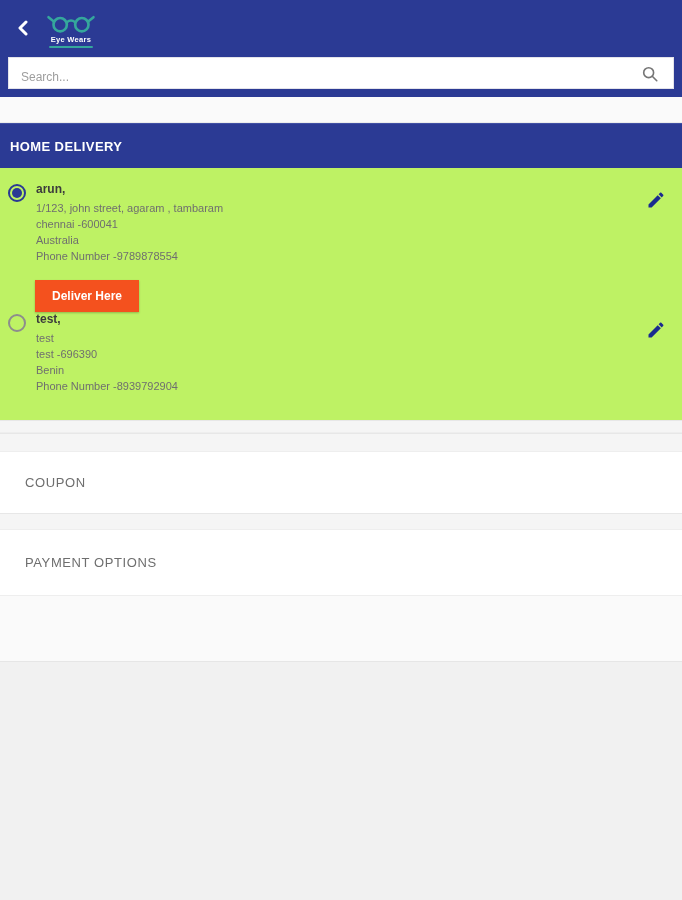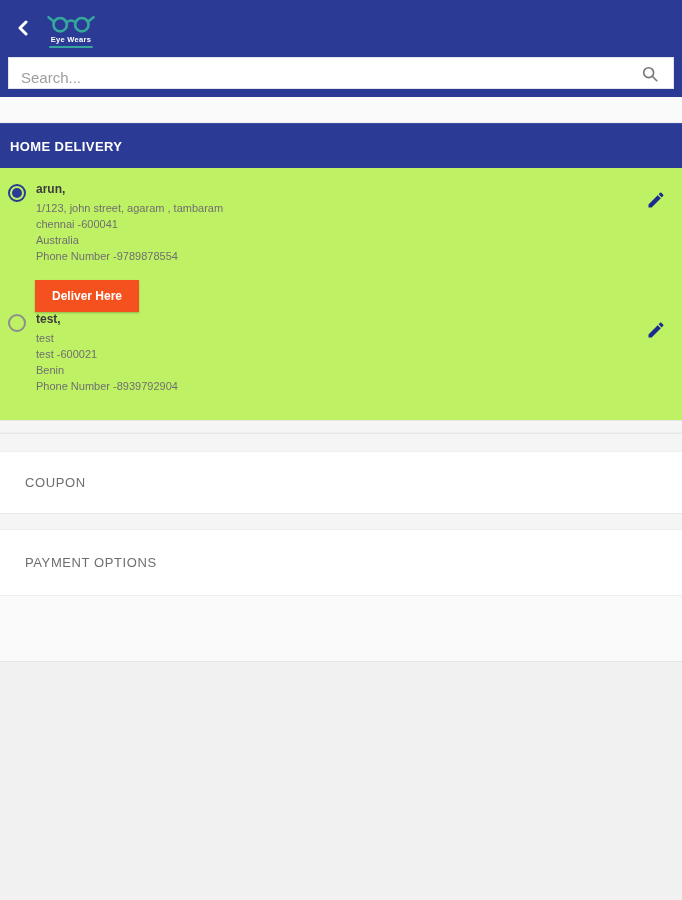--- a/index.html
+++ b/index.html
@@ -53,21 +53,21 @@
   .search-box {
     position:relative;
     background:#ffffff;
     height:32px;
     border:1px solid #e3e3ea;
   }
   .search-input {
     width:100%; height:100%;
     border:none; outline:none;
     font-family:"Liberation Sans", sans-serif;
-    font-size:15px;
+    font-size:12px;
     color:#444;
     padding:8px 40px 0 12px;
   }
   .search-input::placeholder { color:#9e9e9e; }
   .search-icon {
     position:absolute; right:14px; top:7px;
     width:18px; height:18px;
     cursor:pointer;
   }
 
@@ -210,21 +210,21 @@
       </svg>
     </div>
 
     <button class="deliver-btn">Deliver Here</button>
 
     
     <div class="addr">
       <span class="radio unsel"></span>
       <div class="addr-name">test,</div>
       <div class="addr-line">test</div>
-      <div class="addr-line">test -600021</div>
+      <div class="addr-line">test -696390</div>
       <div class="addr-line">Benin</div>
       <div class="addr-line">Phone Number -8939792904</div>
       <svg class="edit-btn" viewBox="0 0 24 24">
         <path fill="#1a2b8f" d="M3 17.25V21h3.75L17.81 9.94l-3.75-3.75L3 17.25zM20.71 7.04c.39-.39.39-1.02 0-1.41l-2.34-2.34c-.39-.39-1.02-.39-1.41 0l-1.83 1.83 3.75 3.75 1.83-1.83z"></path>
       </svg>
     </div>
   </div>
 
   <div class="sep sep-1"></div>
 

